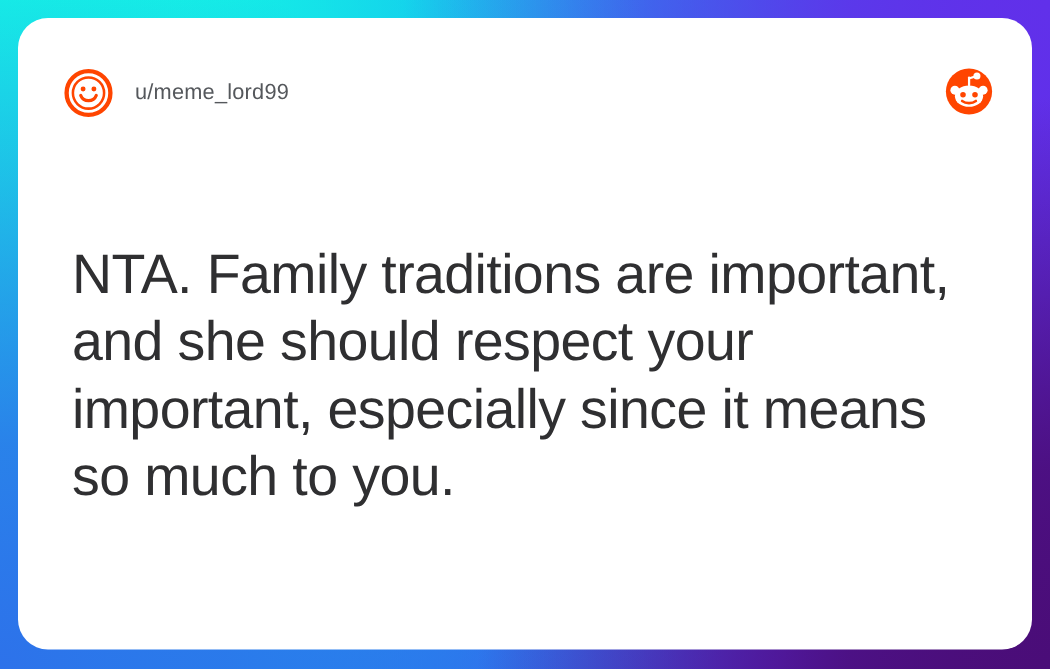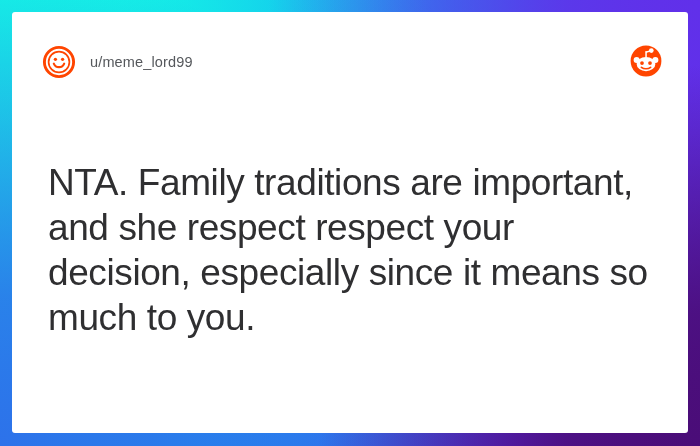--- a/index.html
+++ b/index.html
@@ -27,21 +27,21 @@
   }
 
   #card {
     position: absolute;
     left: 12px;
     top: 12px;
     width: 676px;
     height: 421px;
     box-sizing: border-box;
     background: #ffffff;
-    border-radius: 3px;
+    border-radius: 20px;
   }
 
   .header {
     position: absolute;
     left: 30px;
     top: 29px;
     right: 28px;
     height: 42px;
     display: flex;
     align-items: center;
@@ -116,16 +116,16 @@
         <circle cx="25.4" cy="15.1" r="3.0"></circle>
         <circle cx="21.3" cy="5.6" r="2.35"></circle>
         <rect x="15.3" y="6.0" width="1.5" height="6.6" rx="0.7"></rect>
         <path d="M15.6 6.6 L20.3 5.2 L20.7 6.6 L16.0 8.0 Z"></path>
       </g>
       <circle cx="12.0" cy="18.1" r="1.85" fill="#ff4500"></circle>
       <circle cx="20.0" cy="18.1" r="1.85" fill="#ff4500"></circle>
       <path d="M11.4 22.3 a6.2 4.4 0 0 0 9.2 0" fill="none" stroke="#ff4500" stroke-width="1.7" stroke-linecap="round"></path>
     </svg>
 
-    <div class="body-text">NTA. Family traditions are important, and she respect respect your decision, especially since it means so much to you.</div>
+    <div class="body-text">NTA. Family traditions are important, and she should respect your important, especially since it means so much to you.</div>
 
   </div>
 </div>
 
 </body></html>

